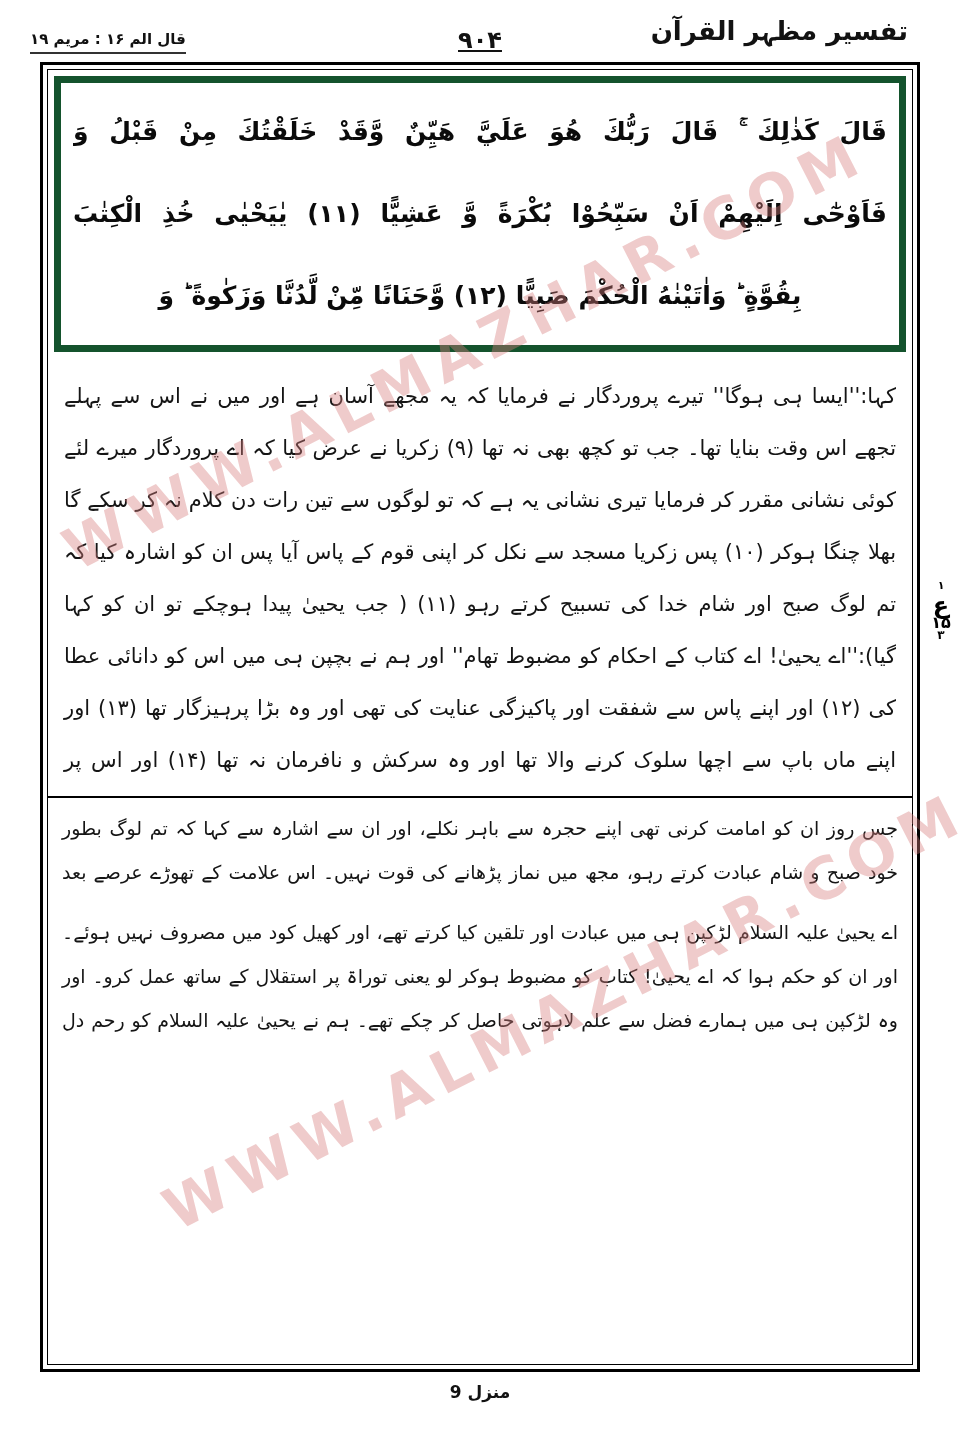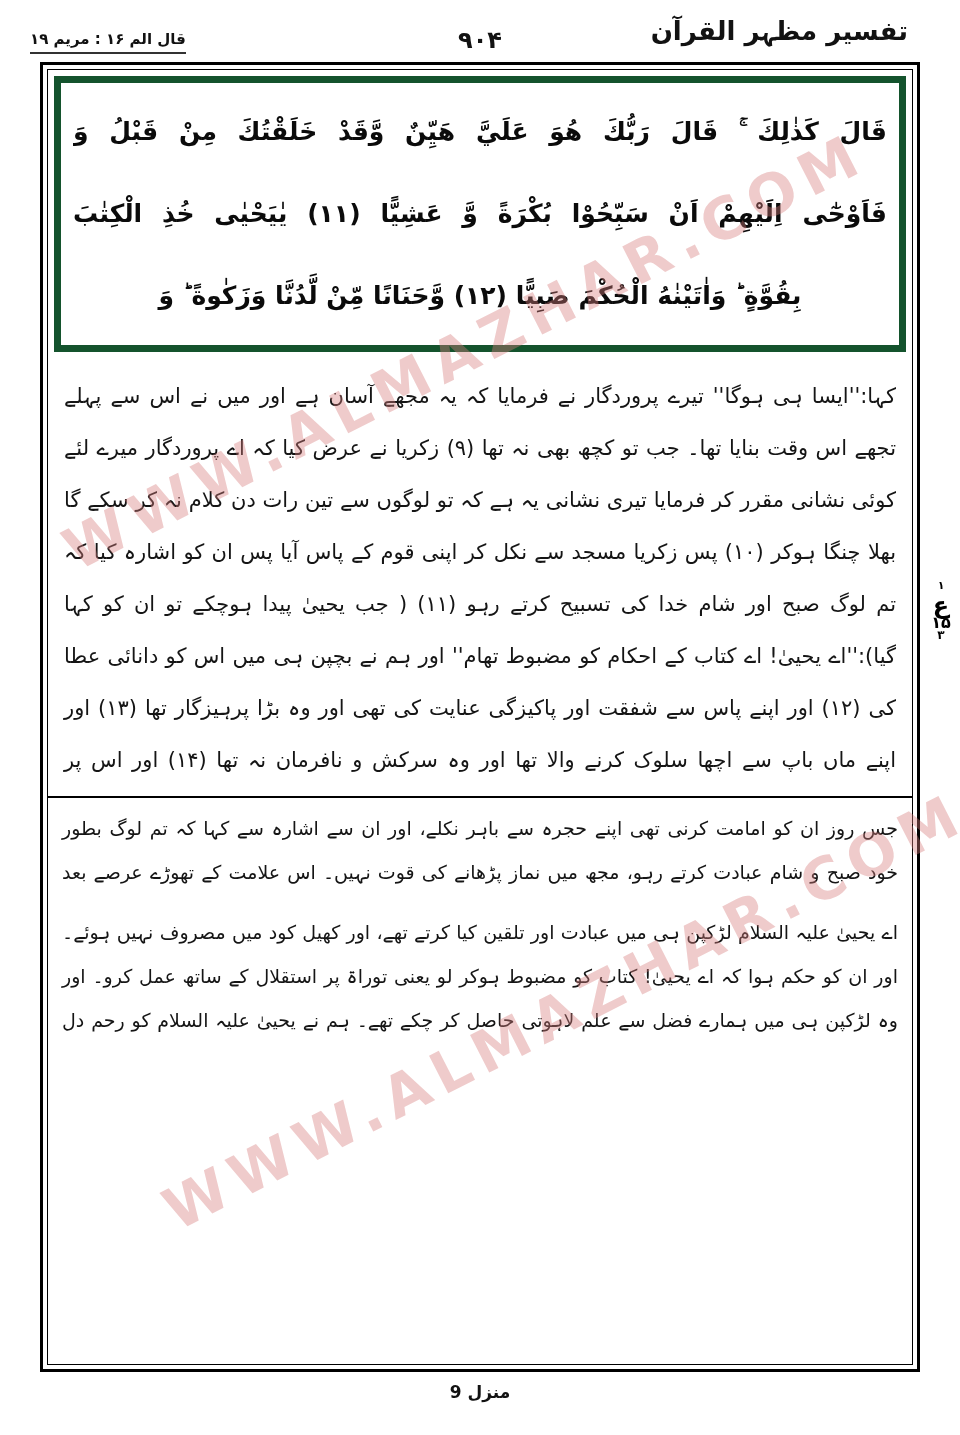--- a/index.html
+++ b/index.html
@@ -17,21 +17,21 @@
     color:#121212;
   }
   
   .header{position:absolute;top:0;left:0;right:0;height:60px;}
   .header-right{
     position:absolute;top:16px;right:52px;
     font-size:26px;font-weight:bold;
   }
   .header-center{
     position:absolute;top:26px;left:0;right:0;
-    text-align:center;font-size:24px;font-weight:bold;
+    text-align:center;font-size:24px;font-weight:bold;text-decoration:underline;
   }
   .header-left{
     position:absolute;top:30px;left:14px;
     font-size:15px;font-weight:bold;
     border-bottom:2px solid #333;padding-bottom:4px;margin-left:16px;
   }
   
   .watermark{
     position:absolute;
     font-weight:bold;

